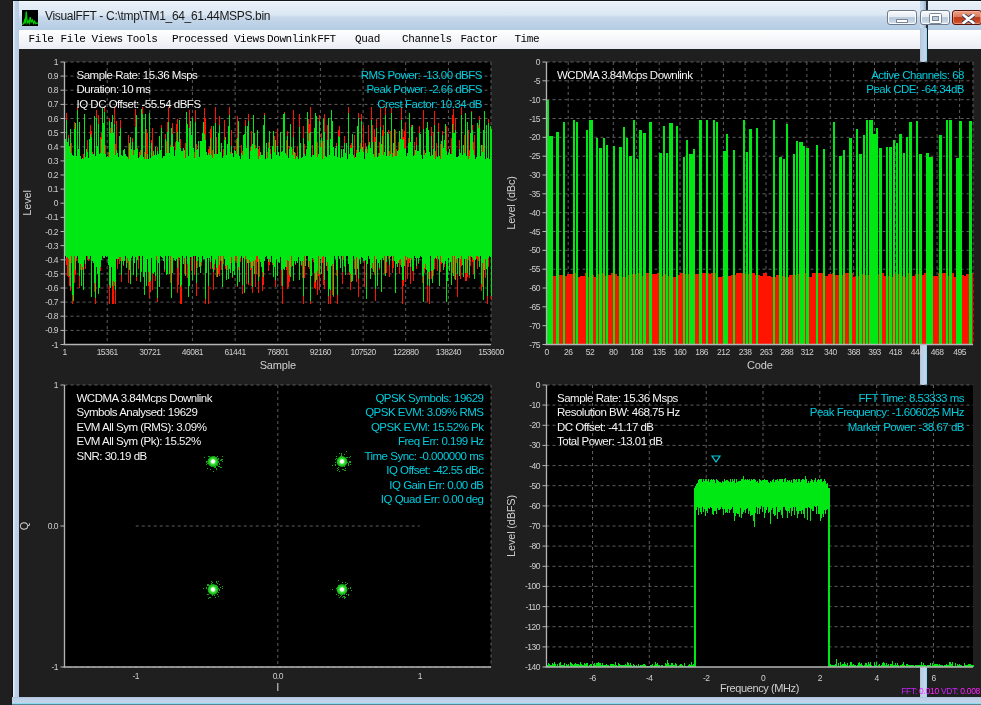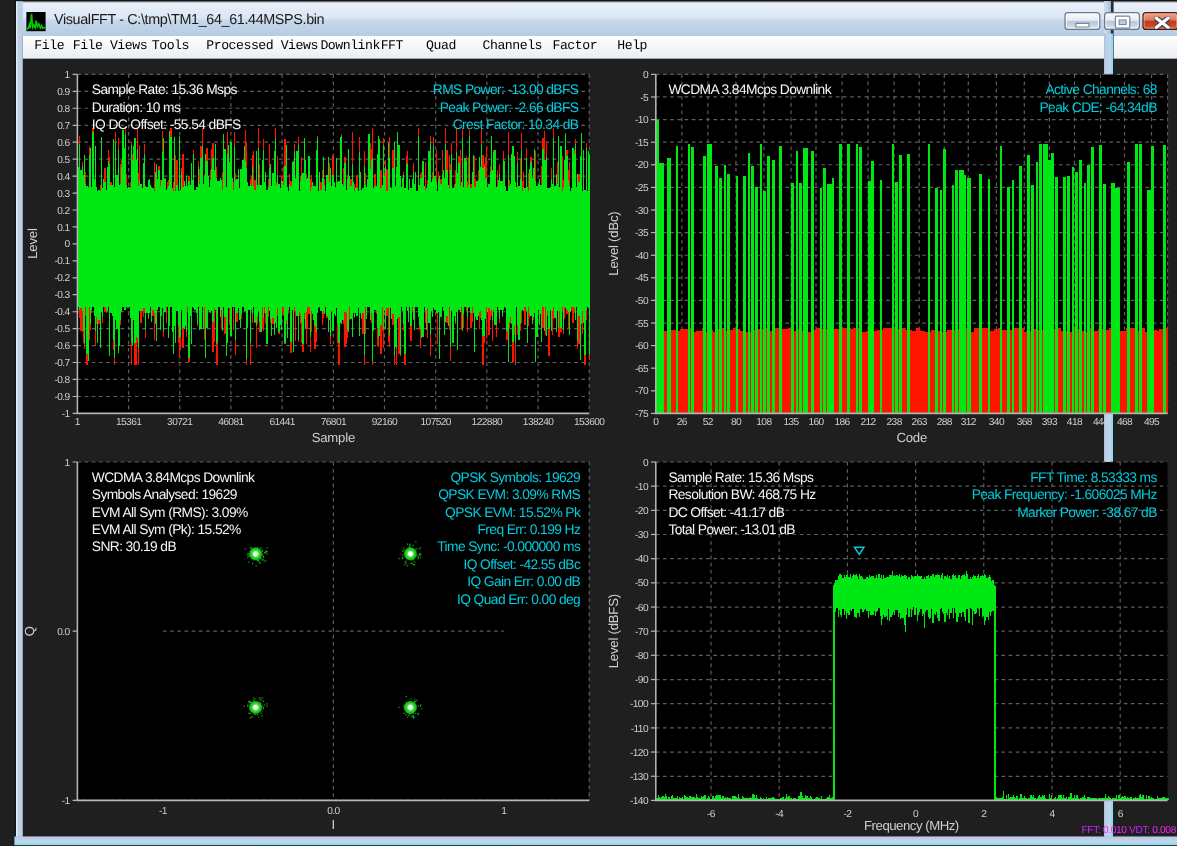--- a/index.html
+++ b/index.html
@@ -40,21 +40,21 @@
   <div id="menubar">
       <span style="position:absolute;left:9.6px;top:3px">File</span>
       <span style="position:absolute;left:41.6px;top:3px">File Views</span>
       <span style="position:absolute;left:107.5px;top:3px">Tools</span>
       <span style="position:absolute;left:152.9px;top:3px">Processed Views</span>
       <span style="position:absolute;left:248px;top:3px">Downlink</span>
       <span style="position:absolute;left:298.2px;top:3px">FFT</span>
       <span style="position:absolute;left:336.1px;top:3px">Quad</span>
       <span style="position:absolute;left:383.1px;top:3px">Channels</span>
       <span style="position:absolute;left:441.4px;top:3px">Factor</span>
-      <span style="position:absolute;left:495.4px;top:3px">Help</span>
+      <span style="position:absolute;left:495.4px;top:3px">Time</span>
     </div>
   <div id="client"></div>
   <div id="lborder"></div>
   <div id="rborder"></div>
   <div id="rbtop"></div>
   <div id="bborder"></div>
   <div class="btn" id="bmin">
       <i></i>
     </div>
   <div class="btn" id="bmax">

